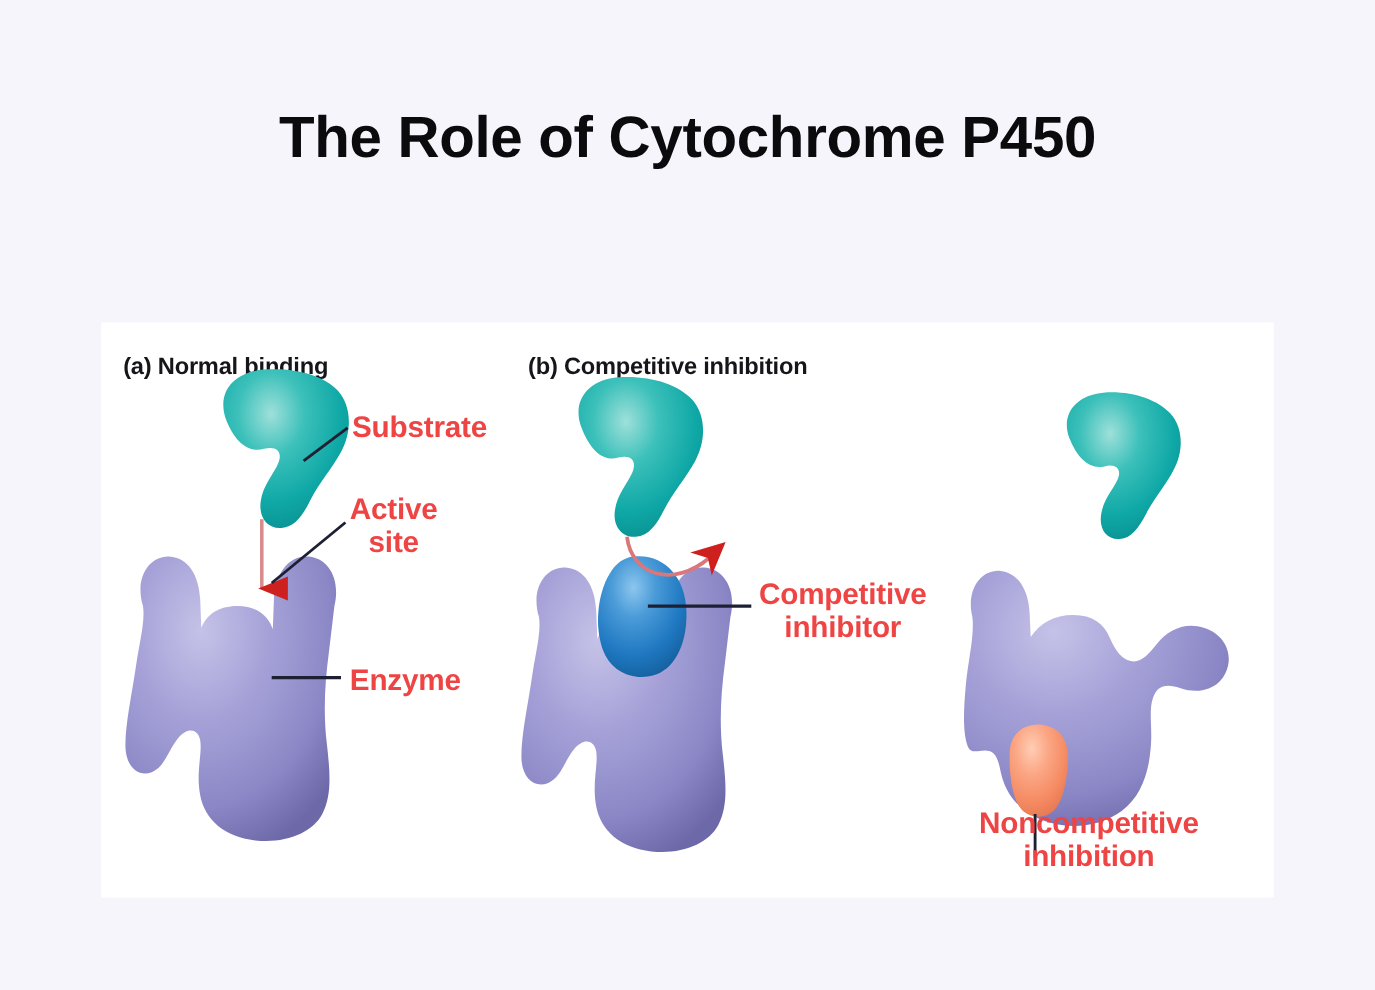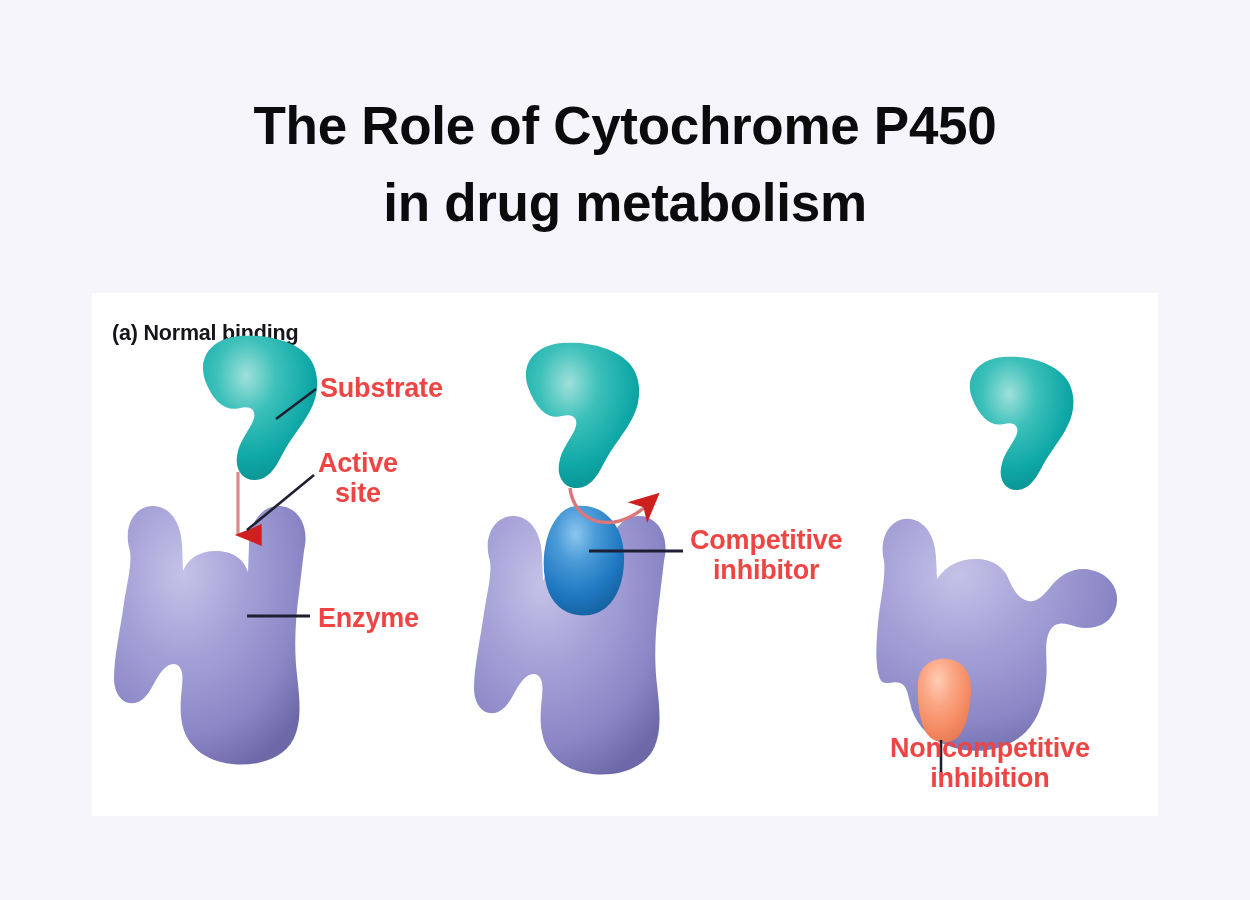--- a/index.html
+++ b/index.html
@@ -83,21 +83,20 @@
     overflow: visible;
   }
 </style>
 </head>
 <body>
 
 <div class="page">
 
   <div class="title-block">
     <div class="title-line">The Role of Cytochrome P450</div>
-    <div class="title-line">in drug metabolism</div>
   </div>
 
   <div class="figure-card">
 
     <div class="panel panel-a">
       <div class="panel-title">(a) Normal binding</div>
 
       <svg class="art" width="380" height="523" viewBox="0 0 380 523">
         <defs>
           <radialGradient id="tealA" cx="38%" cy="28%" r="78%">
@@ -158,20 +157,21 @@
         <line x1="155" y1="323" x2="218" y2="323" stroke="#1d2033" stroke-width="2.8"></line>
       </svg>
 
       <div class="callout" style="left:228px; top:80px;">Substrate</div>
       <div class="callout" style="left:226px; top:155px;">Active
 site</div>
       <div class="callout" style="left:226px; top:310px;">Enzyme</div>
     </div>
 
     <div class="panel panel-b">
+      <div class="panel-title">(b) Competitive inhibition</div>
 
       <svg class="art" width="400" height="523" viewBox="0 0 400 523">
         <defs>
           <radialGradient id="tealB" cx="38%" cy="28%" r="78%">
             <stop offset="0%" stop-color="#9fe0da"></stop>
             <stop offset="34%" stop-color="#3cc0ba"></stop>
             <stop offset="72%" stop-color="#0fa8a6"></stop>
             <stop offset="100%" stop-color="#088f90"></stop>
           </radialGradient>
           <radialGradient id="purpB" cx="36%" cy="26%" r="82%">

